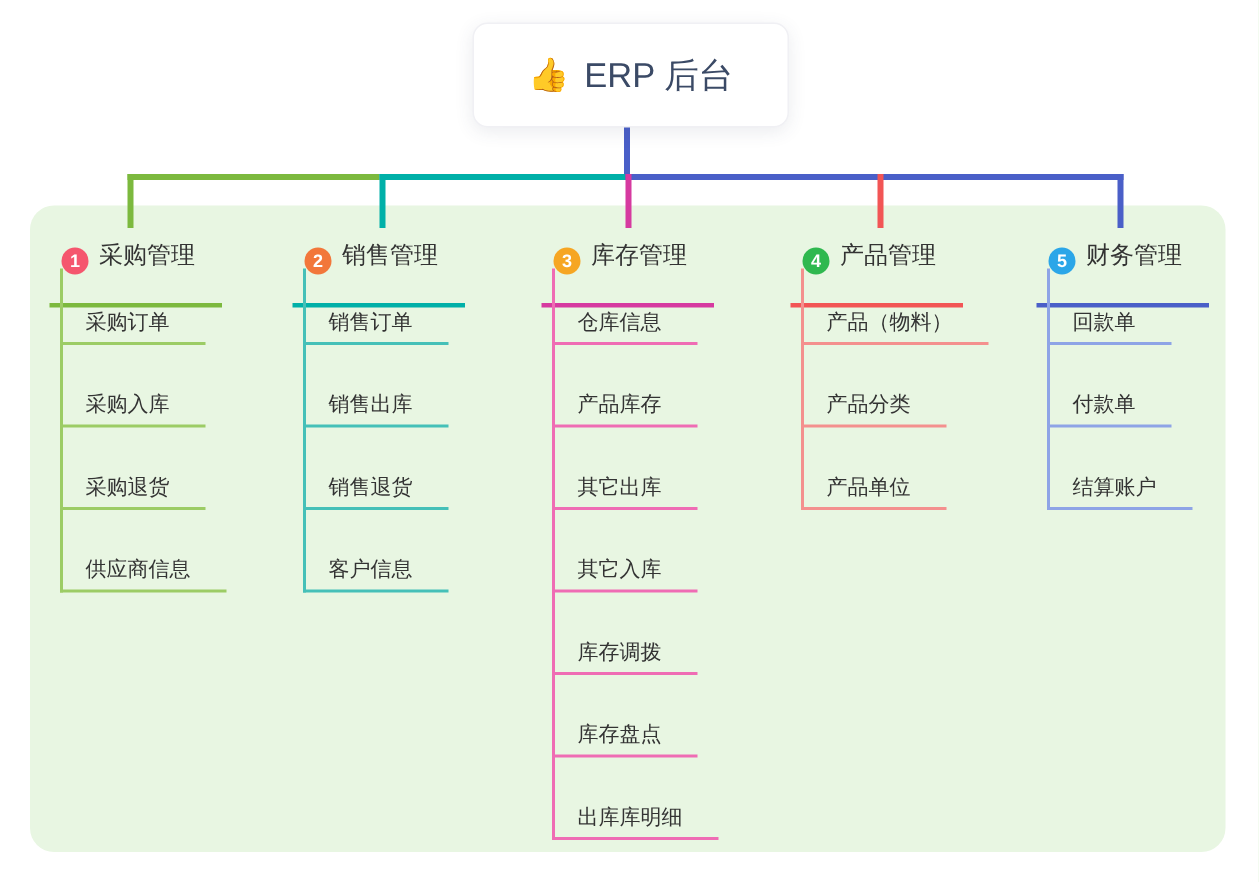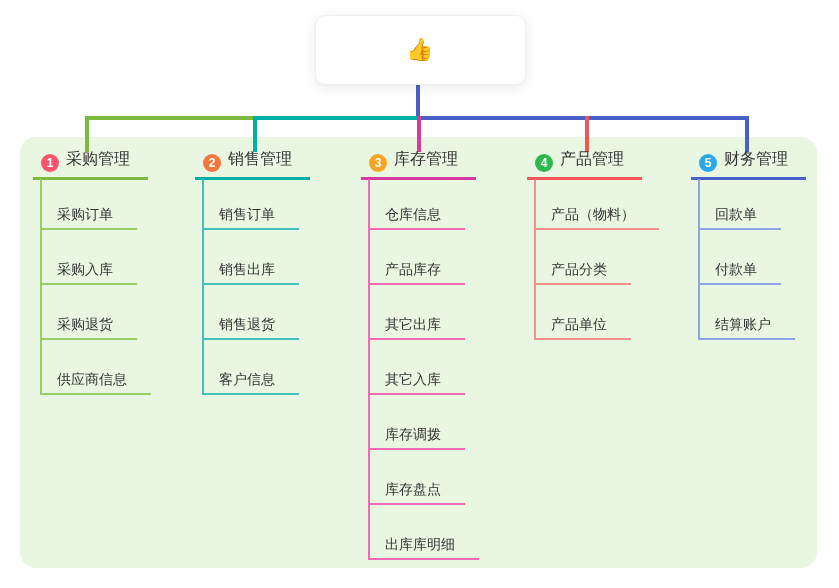--- a/index.html
+++ b/index.html
@@ -17,21 +17,21 @@
     position:absolute;left:315px;top:15px;width:209px;height:68px;
     background:#ffffff;border:1px solid #f0f0f4;border-radius:10px;
     box-shadow:0 3px 12px rgba(60,70,100,0.10);
     display:flex;align-items:center;justify-content:center;gap:10px;
     font-size:23px;font-weight:500;z-index:3;
   }
   .root-icon{font-size:22px;line-height:1;}
   .seg{position:absolute;z-index:2;}
   .branch-col{position:absolute;z-index:2;}
   .branch-header{
-    display:inline-block;margin-top:4px;padding:0 18px 5px 8px;
+    display:inline-block;margin-top:16px;padding:0 18px 19px 8px;
     border-bottom:3px solid;white-space:nowrap;
     font-size:16px;line-height:22px;cursor:default;
   }
   .badge{
     display:inline-block;width:18px;height:18px;border-radius:50%;
     color:#ffffff;font-size:12px;font-weight:bold;line-height:18px;
     text-align:center;vertical-align:-3px;margin-right:7px;
   }
   .child-vline{position:absolute;width:2px;z-index:1;}
   .child{
@@ -51,20 +51,21 @@
       <div class="seg" style="left: 253px; top: 116px; width: 164px; height: 4px; background: rgb(0, 176, 168);"></div>
       <div class="seg" style="left: 417px; top: 116px; width: 332px; height: 4px; background: rgb(74, 95, 200);"></div>
       <div class="seg" style="left: 85px; top: 116px; width: 4px; height: 36px; background: rgb(124, 185, 62);"></div>
       <div class="seg" style="left: 253px; top: 116px; width: 4px; height: 36px; background: rgb(0, 176, 168);"></div>
       <div class="seg" style="left: 417px; top: 116px; width: 4px; height: 36px; background: rgb(214, 58, 160);"></div>
       <div class="seg" style="left: 585px; top: 116px; width: 4px; height: 36px; background: rgb(242, 85, 85);"></div>
       <div class="seg" style="left: 745px; top: 116px; width: 4px; height: 36px; background: rgb(74, 95, 200);"></div>
     </div>
   <div class="root-card" style="color: rgb(59, 74, 102);">
     <span class="root-icon">👍</span>
+    <span>ERP 后台</span>
   </div>
   <div id="branches">
       <div class="branch-col" style="left: 33px; top: 144px;"><div class="branch-header" style="border-bottom-color: rgb(124, 185, 62);"><span class="badge" style="background: rgb(245, 86, 110);">1</span><span>采购管理</span></div><div class="child-vline" style="left: 7px; top: 35px; height: 216px; background: rgb(156, 204, 101);"></div><div class="child" style="left: 7px; top: 62px; border-bottom-color: rgb(156, 204, 101);">采购订单</div><div class="child" style="left: 7px; top: 117px; border-bottom-color: rgb(156, 204, 101);">采购入库</div><div class="child" style="left: 7px; top: 172px; border-bottom-color: rgb(156, 204, 101);">采购退货</div><div class="child" style="left: 7px; top: 227px; border-bottom-color: rgb(156, 204, 101);">供应商信息</div></div>
       <div class="branch-col" style="left: 195px; top: 144px;"><div class="branch-header" style="border-bottom-color: rgb(0, 176, 168);"><span class="badge" style="background: rgb(242, 119, 59);">2</span><span>销售管理</span></div><div class="child-vline" style="left: 7px; top: 35px; height: 216px; background: rgb(69, 192, 184);"></div><div class="child" style="left: 7px; top: 62px; border-bottom-color: rgb(69, 192, 184);">销售订单</div><div class="child" style="left: 7px; top: 117px; border-bottom-color: rgb(69, 192, 184);">销售出库</div><div class="child" style="left: 7px; top: 172px; border-bottom-color: rgb(69, 192, 184);">销售退货</div><div class="child" style="left: 7px; top: 227px; border-bottom-color: rgb(69, 192, 184);">客户信息</div></div>
       <div class="branch-col" style="left: 361px; top: 144px;"><div class="branch-header" style="border-bottom-color: rgb(214, 58, 160);"><span class="badge" style="background: rgb(246, 166, 35);">3</span><span>库存管理</span></div><div class="child-vline" style="left: 7px; top: 35px; height: 381px; background: rgb(239, 108, 180);"></div><div class="child" style="left: 7px; top: 62px; border-bottom-color: rgb(239, 108, 180);">仓库信息</div><div class="child" style="left: 7px; top: 117px; border-bottom-color: rgb(239, 108, 180);">产品库存</div><div class="child" style="left: 7px; top: 172px; border-bottom-color: rgb(239, 108, 180);">其它出库</div><div class="child" style="left: 7px; top: 227px; border-bottom-color: rgb(239, 108, 180);">其它入库</div><div class="child" style="left: 7px; top: 282px; border-bottom-color: rgb(239, 108, 180);">库存调拨</div><div class="child" style="left: 7px; top: 337px; border-bottom-color: rgb(239, 108, 180);">库存盘点</div><div class="child" style="left: 7px; top: 392px; border-bottom-color: rgb(239, 108, 180);">出库库明细</div></div>
       <div class="branch-col" style="left: 527px; top: 144px;"><div class="branch-header" style="border-bottom-color: rgb(242, 85, 85);"><span class="badge" style="background: rgb(47, 184, 79);">4</span><span>产品管理</span></div><div class="child-vline" style="left: 7px; top: 35px; height: 161px; background: rgb(244, 144, 142);"></div><div class="child" style="left: 7px; top: 62px; border-bottom-color: rgb(244, 144, 142);">产品（物料）</div><div class="child" style="left: 7px; top: 117px; border-bottom-color: rgb(244, 144, 142);">产品分类</div><div class="child" style="left: 7px; top: 172px; border-bottom-color: rgb(244, 144, 142);">产品单位</div></div>
       <div class="branch-col" style="left: 691px; top: 144px;"><div class="branch-header" style="border-bottom-color: rgb(74, 95, 200);"><span class="badge" style="background: rgb(43, 166, 232);">5</span><span>财务管理</span></div><div class="child-vline" style="left: 7px; top: 35px; height: 161px; background: rgb(142, 164, 230);"></div><div class="child" style="left: 7px; top: 62px; border-bottom-color: rgb(142, 164, 230);">回款单</div><div class="child" style="left: 7px; top: 117px; border-bottom-color: rgb(142, 164, 230);">付款单</div><div class="child" style="left: 7px; top: 172px; border-bottom-color: rgb(142, 164, 230);">结算账户</div></div>
     </div>
 </div>
 

